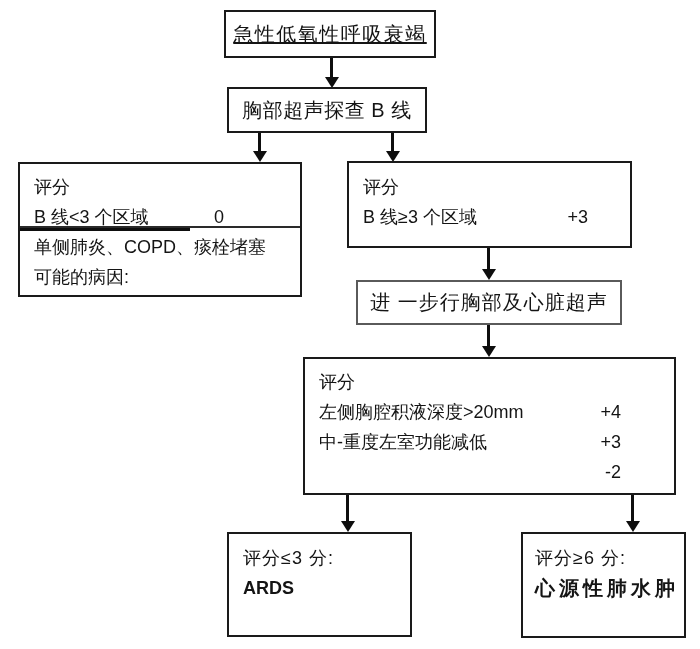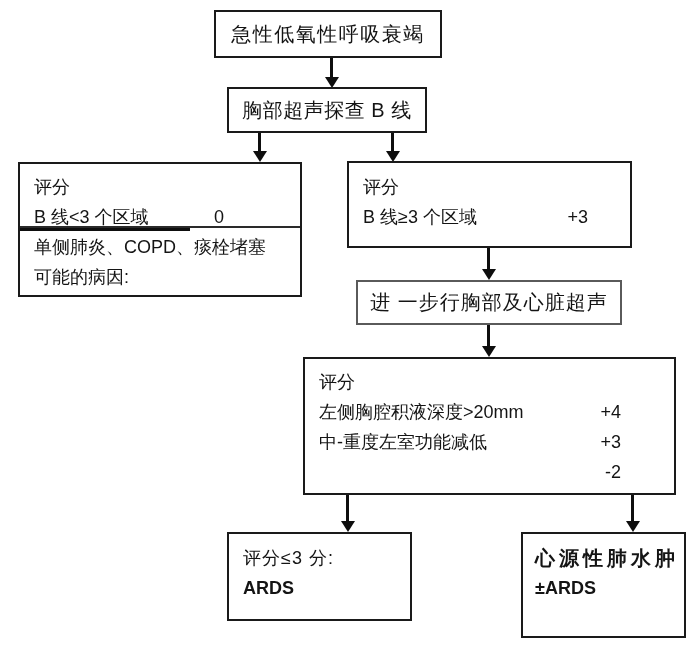--- a/index.html
+++ b/index.html
@@ -8,27 +8,27 @@
     font-family:"Liberation Sans","DejaVu Sans",sans-serif;color:#141414;
     overflow:hidden;
   }
   .box{
     position:absolute;box-sizing:border-box;
     border:2.5px solid #1a1a1a;background:#ffffff;
   }
   .center{display:flex;align-items:center;justify-content:center;}
 
   
-  #b-start   {left:214px;top:10px; width:228px;height:48px;font-size:20px;letter-spacing:1.5px;}
+  #b-start   {left:224px;top:10px; width:212px;height:48px;font-size:20px;letter-spacing:1.5px;text-decoration:underline;}
   #b-exam    {left:227px;top:87px; width:200px;height:46px;font-size:20px;letter-spacing:0.5px;border-width:2px;}
   #b-left    {left:18px; top:162px;width:284px;height:135px;font-size:18px;line-height:30px;padding:8px 0 0 14px;}
   #b-right   {left:347px;top:161px;width:285px;height:87px; font-size:18px;line-height:30px;padding:9px 0 0 14px;}
   #b-further {left:356px;top:280px;width:266px;height:45px;font-size:20px;letter-spacing:1px;border:2px solid #5a5a5a;}
   #b-big     {left:303px;top:357px;width:373px;height:138px;font-size:18px;line-height:30px;padding:8px 0 0 14px;}
-  #b-ards    {left:227px;top:532px;width:185px;height:89px;font-size:18px;line-height:30px;padding:9px 0 0 14px;}
+  #b-ards    {left:227px;top:532px;width:185px;height:105px;font-size:18px;line-height:30px;padding:9px 0 0 14px;}
   #b-cardio  {left:521px;top:532px;width:165px;height:106px;font-size:18px;line-height:30px;padding:9px 0 0 12px;}
 
   
   .srow{display:flex;}
   .srow .val{margin-left:auto;}
   #b-left  .srow{padding-right:76px;}
   #b-right .srow{padding-right:42px;}
   #b-big   .srow{padding-right:53px;}
 
   
@@ -139,17 +139,17 @@
     <div class="stem"></div>
     <div class="head"></div>
   </div>
 
   <div class="box" id="b-ards">
     <div class="result-line1">评分≤3 分:</div>
     <div class="bold">ARDS</div>
   </div>
 
   <div class="box" id="b-cardio">
+    <div class="result-line1">评分≥6 分:</div>
     <div class="bold spread">心源性肺水肿</div>
-    <div class="bold">±ARDS</div>
   </div>
 
 </div>
 
 </body></html>

